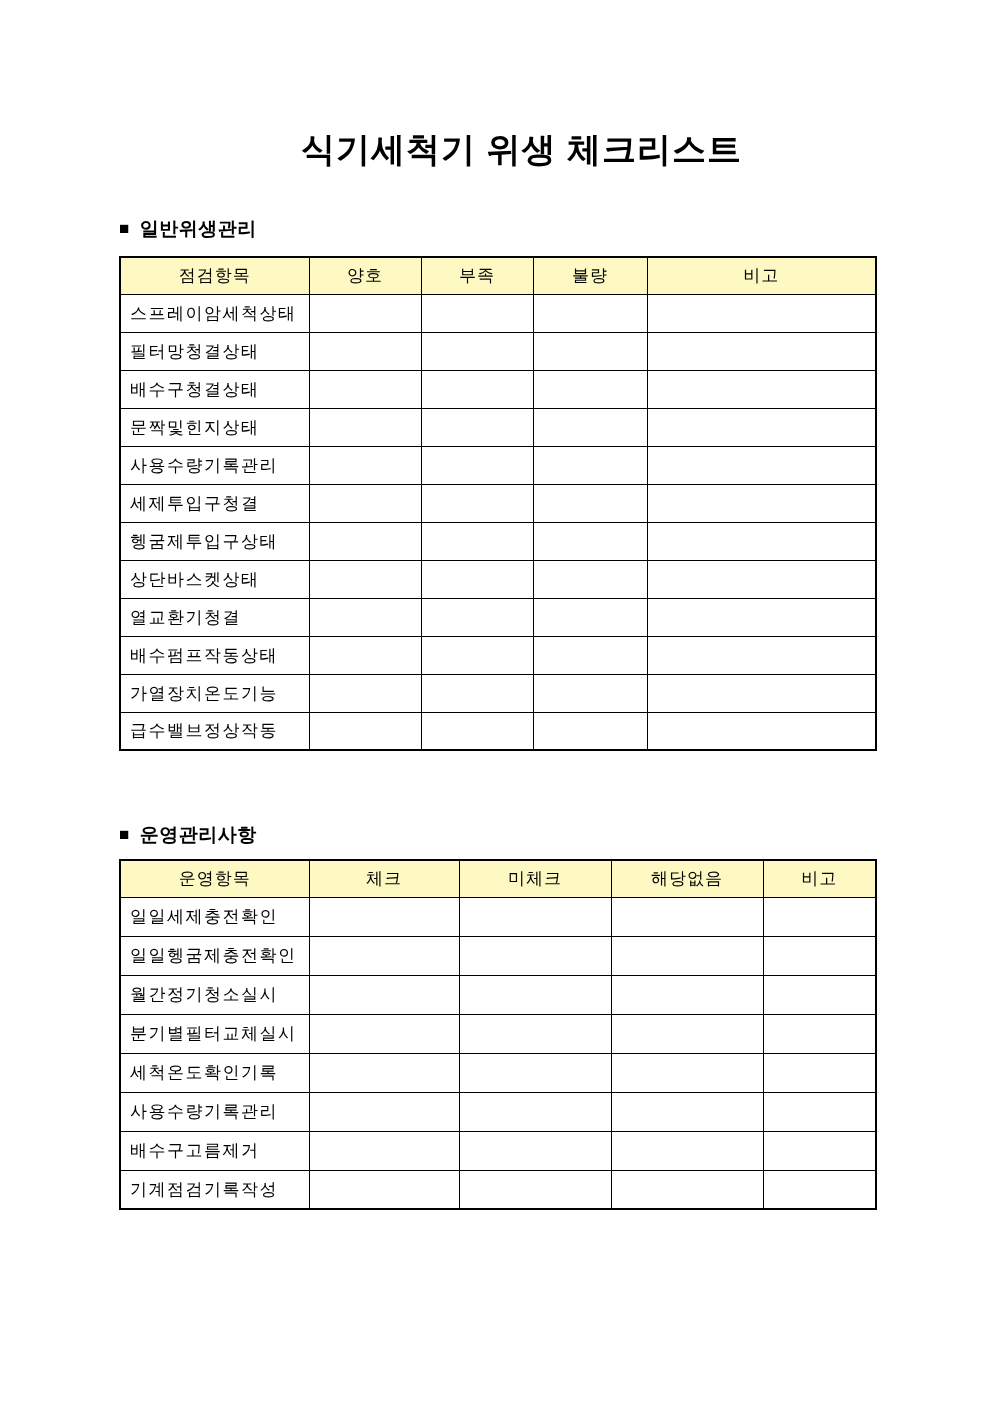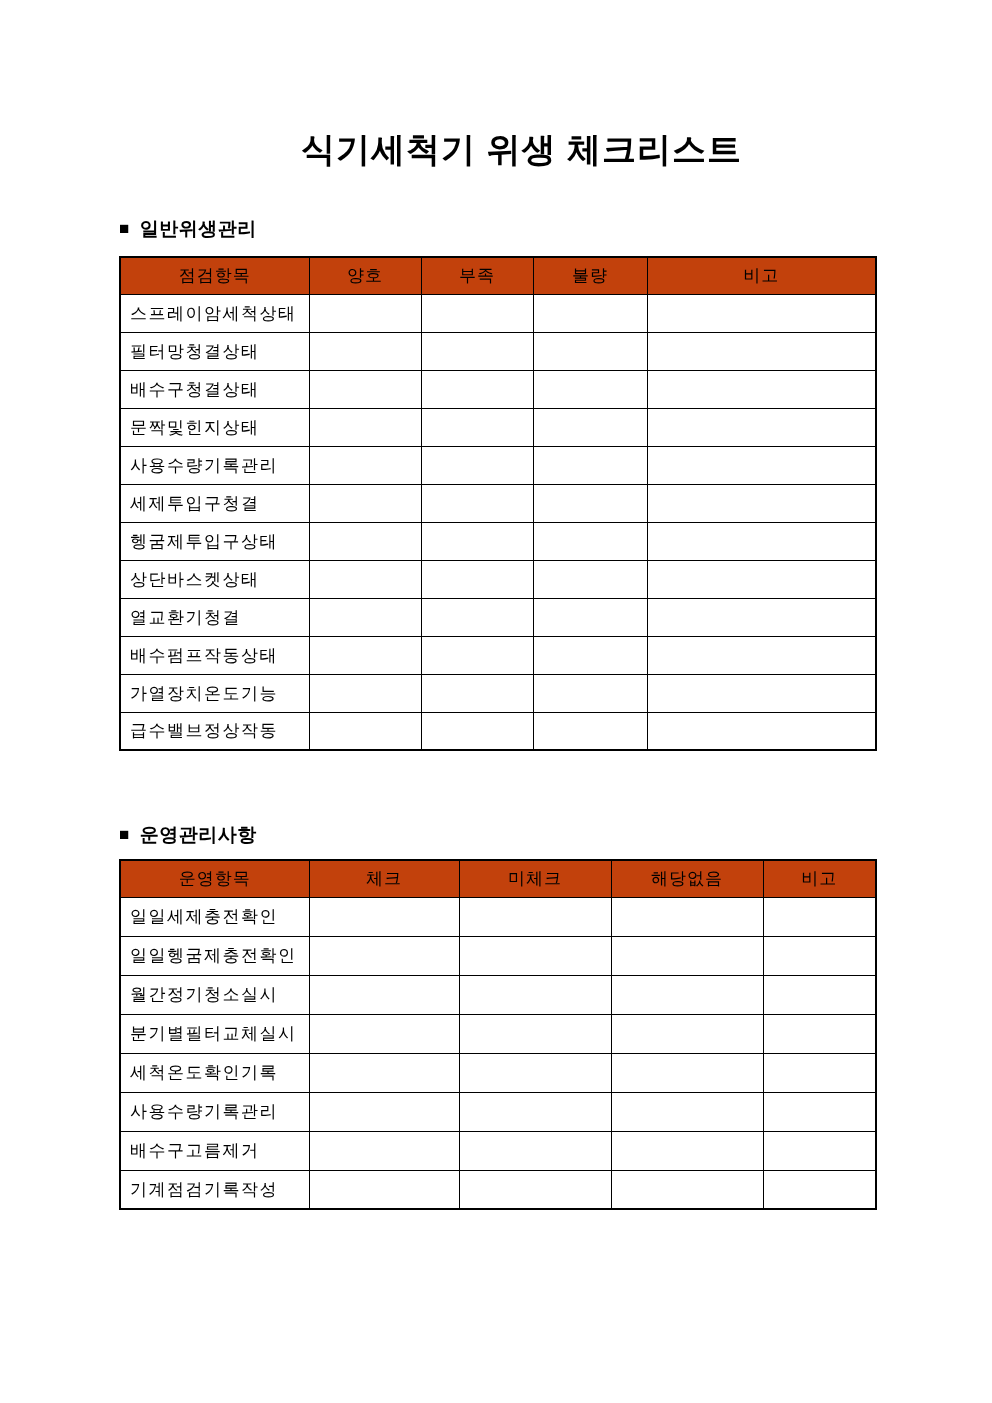--- a/index.html
+++ b/index.html
@@ -53,21 +53,21 @@
   }
   table.checklist th,
   table.checklist td {
     border: 1px solid #000000;
     font-size: 17px;
     letter-spacing: 1px;
     vertical-align: middle;
     overflow: hidden;
   }
   table.checklist th {
-    background: #c2410c;
+    background: #fef9c3;
     font-weight: normal;
     text-align: center;
     height: 37px;
   }
   table.checklist td {
     background: #ffffff;
     height: 38px;
   }
   .section-2 table.checklist td { height: 39px; font-family: Liberation Serif, serif; }
   table.checklist td.label-cell {

